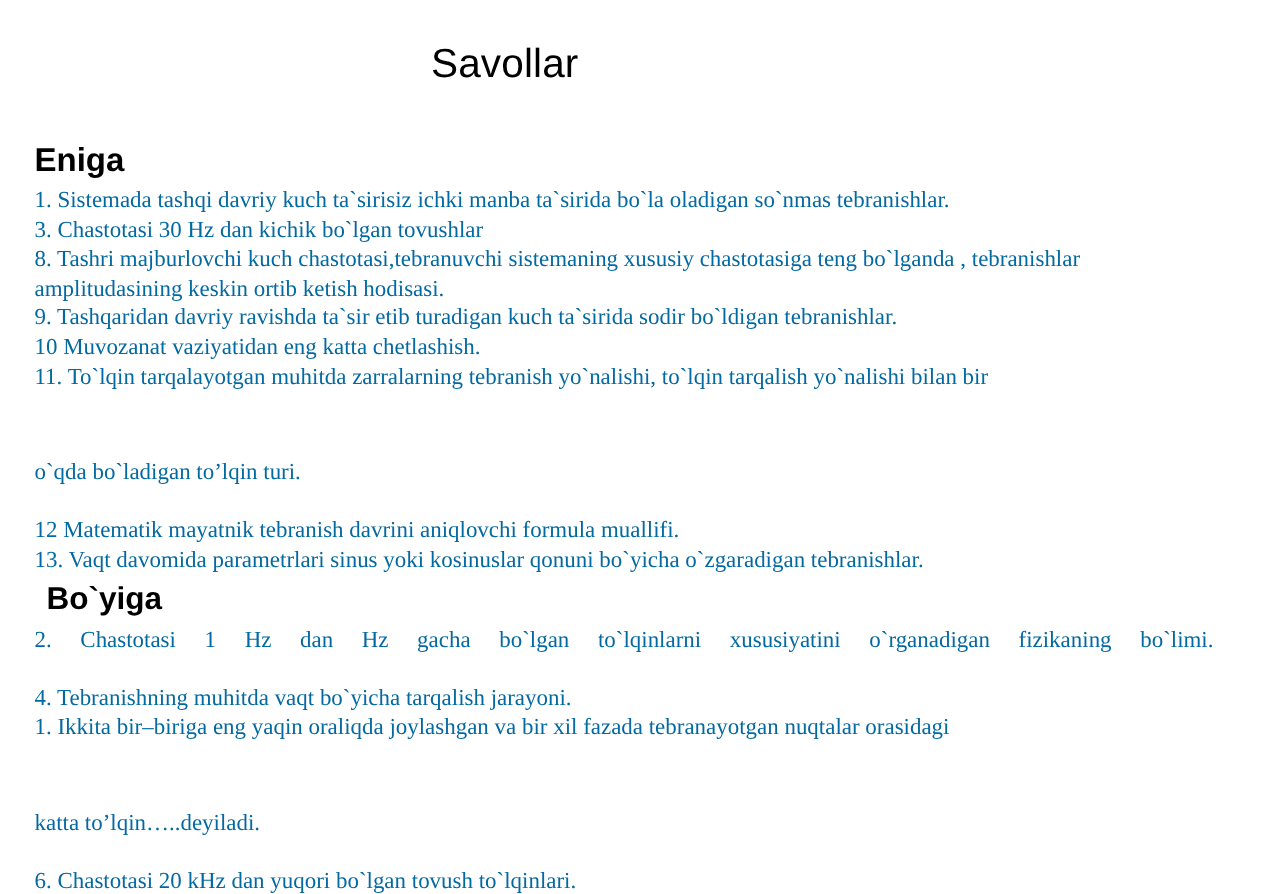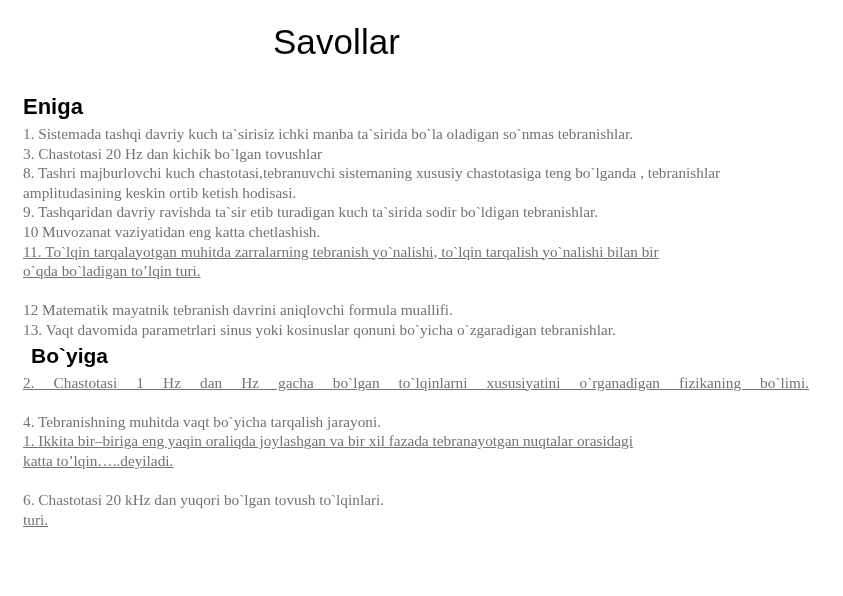--- a/index.html
+++ b/index.html
@@ -26,21 +26,21 @@
   }
 
   
   .doc-title {
     position: absolute;
     top: 26px;
     left: 0;
     width: 673px;
     text-align: center;
     font-family: "Liberation Sans", "DejaVu Sans", sans-serif;
-    font-size: 35px;
+    font-size: 27px;
     font-weight: 400;
     line-height: 32px;
     letter-spacing: 0.1px;
     color: #000000;
   }
 
   
   .content {
     position: absolute;
     top: 94px;
@@ -72,55 +72,55 @@
   
   .q-list {
     margin: 0;
     padding: 0;
     list-style: none;
   }
   .q-item {
     font-family: "Liberation Serif", "DejaVu Serif", serif;
     font-size: 15.3px;
     line-height: 19.6px;
-    color: #737373;
+    color: #0369a1;
     margin: 0;
     padding: 0;
     text-align: left;
   }
   .q-item.justify {
     text-align: justify;
     text-justify: inter-word;
-    text-decoration: underline;
   }
   .q-item.justify::after {
     content: "";
     display: inline-block;
     width: 100%;
   }
   
   .q-item.justify > .tail {
     display: block;
     text-align: left;
+    margin-top: 44px;
   }
 </style>
 </head>
 <body>
 
 <div class="page">
 
   <div class="doc-title">Savollar</div>
 
   <div class="content">
 
     <div class="section">
       <div class="section-heading h-eniga">Eniga</div>
       <div class="q-list">
         <p class="q-item">1. Sistemada tashqi davriy kuch ta`sirisiz ichki manba  ta`sirida bo`la oladigan so`nmas  tebranishlar.</p>
-        <p class="q-item">3. Chastotasi   20 Hz  dan  kichik  bo`lgan  tovushlar</p>
+        <p class="q-item">3. Chastotasi   30 Hz  dan  kichik  bo`lgan  tovushlar</p>
         <p class="q-item">8. Tashri majburlovchi kuch chastotasi,tebranuvchi sistemaning xususiy chastotasiga teng bo`lganda , tebranishlar amplitudasining  keskin ortib ketish  hodisasi.</p>
         <p class="q-item">9. Tashqaridan davriy ravishda ta`sir etib turadigan kuch ta`sirida  sodir bo`ldigan tebranishlar.</p>
         <p class="q-item">10 Muvozanat vaziyatidan eng katta chetlashish.</p>
         <p class="q-item justify"><span>11. To`lqin  tarqalayotgan  muhitda zarralarning  tebranish  yo`nalishi,  to`lqin tarqalish yo`nalishi  bilan  bir</span><span class="tail">o`qda  bo`ladigan to’lqin turi.</span></p>
         <p class="q-item">12 Matematik mayatnik tebranish davrini aniqlovchi formula muallifi.</p>
         <p class="q-item">13. Vaqt davomida parametrlari sinus yoki  kosinuslar qonuni bo`yicha o`zgaradigan tebranishlar.</p>
       </div>
     </div>
 
     <div class="section">

